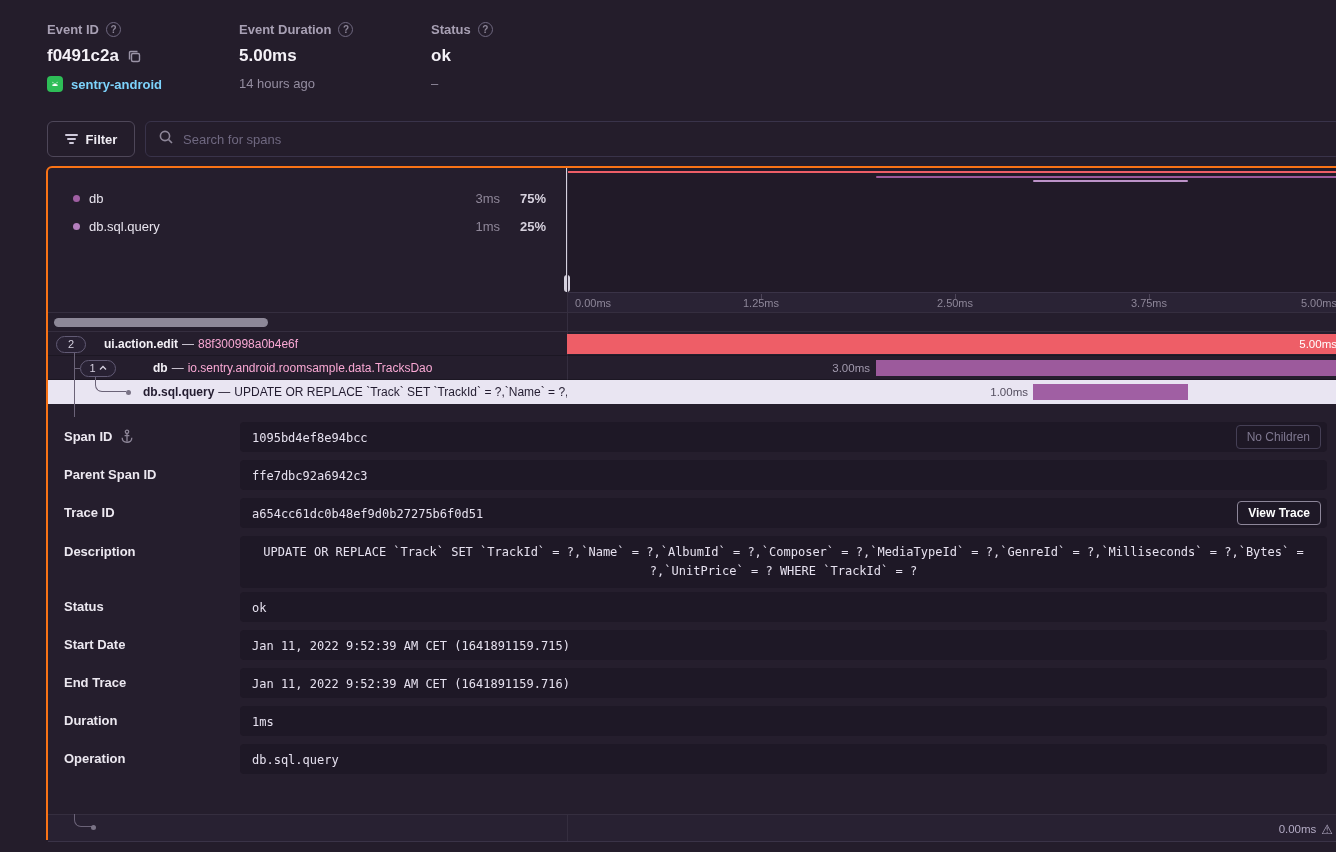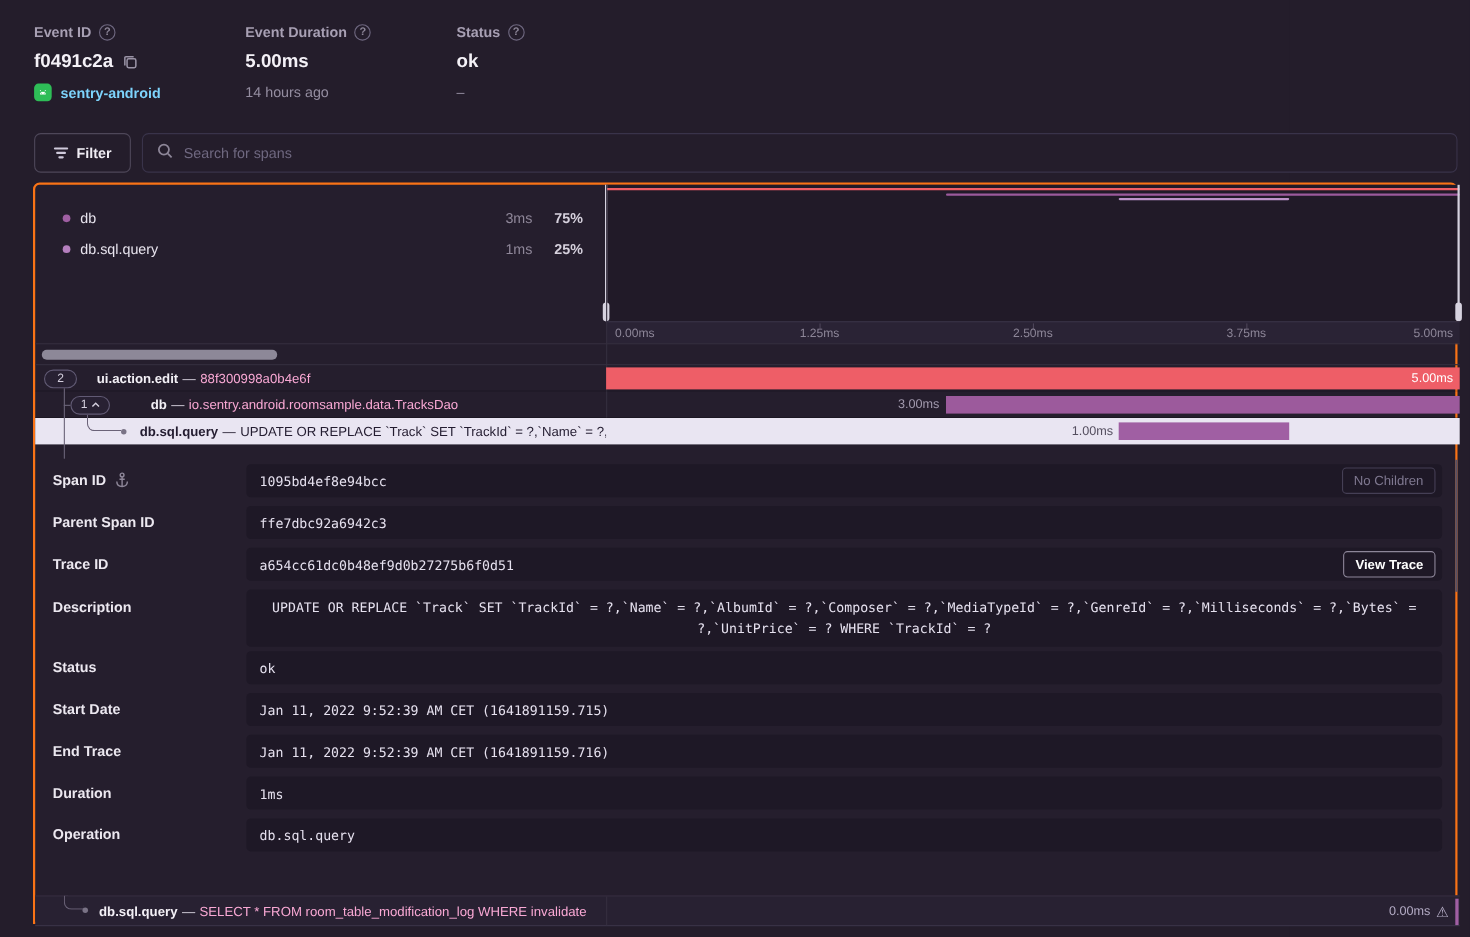--- a/index.html
+++ b/index.html
@@ -1,18 +1,18 @@
 <!DOCTYPE html>
 <html><head>
 <meta charset="utf-8">
 <style>
   * { margin:0; padding:0; box-sizing:border-box; }
   html,body { width:1336px; height:852px; }
   body { font-family:"Liberation Sans", sans-serif; background:#241d2b; color:#f4f1f7; overflow:hidden; }
-  .page { position:relative; width:1172px; height:852px; background:#241d2b; }
+  .page { position:relative; width:1172px; height:852px; background:#241d2b;margin-left:16px; }
 
   
   .hcol { position:absolute; top:22px; }
   .hlabel { display:flex; align-items:center; gap:7px; font-size:13px; font-weight:700; color:#a8a0b4; }
   .qicon { width:15px; height:15px; border:1.5px solid #6f6880; border-radius:50%; font-size:10px; font-weight:700;
            color:#8d8698; display:inline-flex; align-items:center; justify-content:center; }
   .hvalue { margin-top:9px; font-size:17px; font-weight:600; color:#f4f1f7; display:flex; align-items:center; gap:8px; }
   .hsub { margin-top:10px; font-size:13px; color:#948da0; }
   .hproj { margin-top:10px; display:flex; align-items:center; gap:8px; font-size:13px; }
   .proj-link { color:#7dd3fc; cursor:pointer;font-weight:bold; }
@@ -307,25 +307,20 @@
 
       <div class="drow-label" style="top:583px;">Operation</div>
       <div class="dbox" style="top:576px; height:30px;">
         <span class="val">db.sql.query</span>
       </div>
 
       <div class="vthumb"></div>
     </div>
 
     <div class="bottom-row">
-      <div class="names">
-        <span style="position:absolute; left:58px;">
-          <span class="op">db.sql.query</span><span class="sep">—</span><span class="desc">SELECT * FROM room_table_modification_log WHERE invalidate</span>
-        </span>
-      </div>
       <div class="sliver"></div>
       <div class="bdur">
         <span>0.00ms</span>
         <span class="warn">⚠</span>
       </div>
     </div>
     <div class="curve" style="left:26px; top:646px; width:18px; height:13px;"></div>
     <div class="cdot" style="left:43px; top:656.5px;"></div>
     <div class="pdivider" style="top:647px; height:26px;"></div>
 

